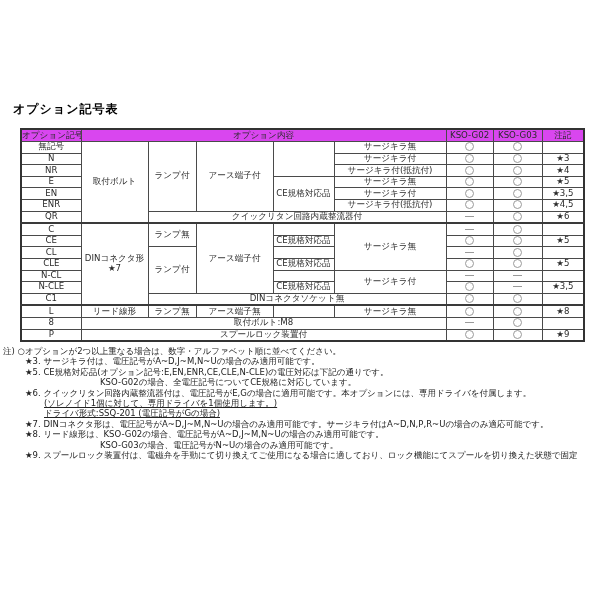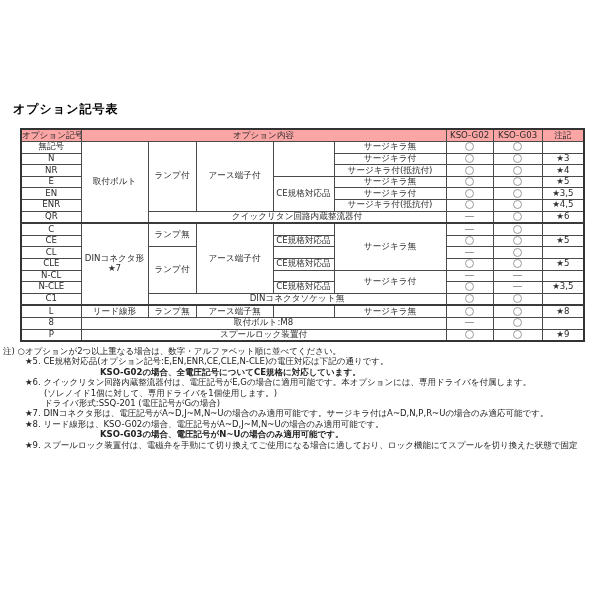--- a/index.html
+++ b/index.html
@@ -10,35 +10,35 @@
            font-weight:bold; color:#000; letter-spacing:1px; }
 
   table.opt { position:absolute; left:20px; top:128px; width:563px;
               border-collapse:collapse; table-layout:fixed;
               border:2px solid #333; }
   table.opt th, table.opt td {
       border:1px solid #4a4a4a; padding:0; margin:0;
       text-align:center; vertical-align:middle;
       font-size:8.6px; line-height:1.15; height:10.6px;
       color:#2b2b2b; font-weight:normal; overflow:hidden; white-space:nowrap; }
-  table.opt th { background:#fca5a5; height:11px; letter-spacing:0; }
+  table.opt th { background:#d946ef; height:11px; letter-spacing:0; }
   table.opt tr.sect td { border-top:2px solid #3a3a3a; }
   td.remark { text-align:right; padding-right:2px; color:#000; }
   .circ { display:inline-block; width:7px; height:7px; border:1px solid #9a9a9a;
           border-radius:50%; background:#fff; vertical-align:middle; }
   .dash { display:inline-block; width:9px; height:1px; background:#9a9a9a;
           vertical-align:middle; }
 
   .notes { position:absolute; left:3px; top:346px; width:596px;
            font-size:8.5px; line-height:10.4px; color:#222; }
   .note-line { white-space:nowrap; overflow:hidden; }
   .ind0 { padding-left:0px; }
   .ind1 { padding-left:22px; }
-  .ind2 { padding-left:41px; }
-  .ind3 { padding-left:97px;font-weight:bold; }
+  .ind2 { padding-left:41px;text-decoration:underline; }
+  .ind3 { padding-left:97px; }
 </style>
 </head>
 <body>
 
 <div class="title">オプション記号表</div>
 
 <table class="opt">
   <colgroup>
       <col style="width: 60px;">
       <col style="width: 67px;">
@@ -192,20 +192,21 @@
         <td colspan="5">スプールロック装置付</td>
         <td><span class="circ"></span></td>
         <td><span class="circ"></span></td>
         <td class="remark">★9</td>
       </tr>
     </tbody>
 </table>
 
 <div class="notes">
     <div class="note-line ind0">注) ○オプションが2つ以上重なる場合は、数字・アルファベット順に並べてください。</div>
+    <div class="note-line ind1">★3. サージキラ付は、電圧記号がA~D,J~M,N~Uの場合のみ適用可能です。</div>
     <div class="note-line ind1">★5. CE規格対応品(オプション記号:E,EN,ENR,CE,CLE,N-CLE)の電圧対応は下記の通りです。</div>
     <div class="note-line ind3">KSO-G02の場合、全電圧記号についてCE規格に対応しています。</div>
     <div class="note-line ind1">★6. クイックリタン回路内蔵整流器付は、電圧記号がE,Gの場合に適用可能です。本オプションには、専用ドライバを付属します。</div>
     <div class="note-line ind2">(ソレノイド1個に対して、専用ドライバを1個使用します。)</div>
     <div class="note-line ind2">ドライバ形式:SSQ-201 (電圧記号がGの場合)</div>
     <div class="note-line ind1">★7. DINコネクタ形は、電圧記号がA~D,J~M,N~Uの場合のみ適用可能です。サージキラ付はA~D,N,P,R~Uの場合のみ適応可能です。</div>
     <div class="note-line ind1">★8. リード線形は、KSO-G02の場合、電圧記号がA~D,J~M,N~Uの場合のみ適用可能です。</div>
     <div class="note-line ind3">KSO-G03の場合、電圧記号がN~Uの場合のみ適用可能です。</div>
     <div class="note-line ind1">★9. スプールロック装置付は、電磁弁を手動にて切り換えてご使用になる場合に適しており、ロック機能にてスプールを切り換えた状態で固定</div>
   </div>

